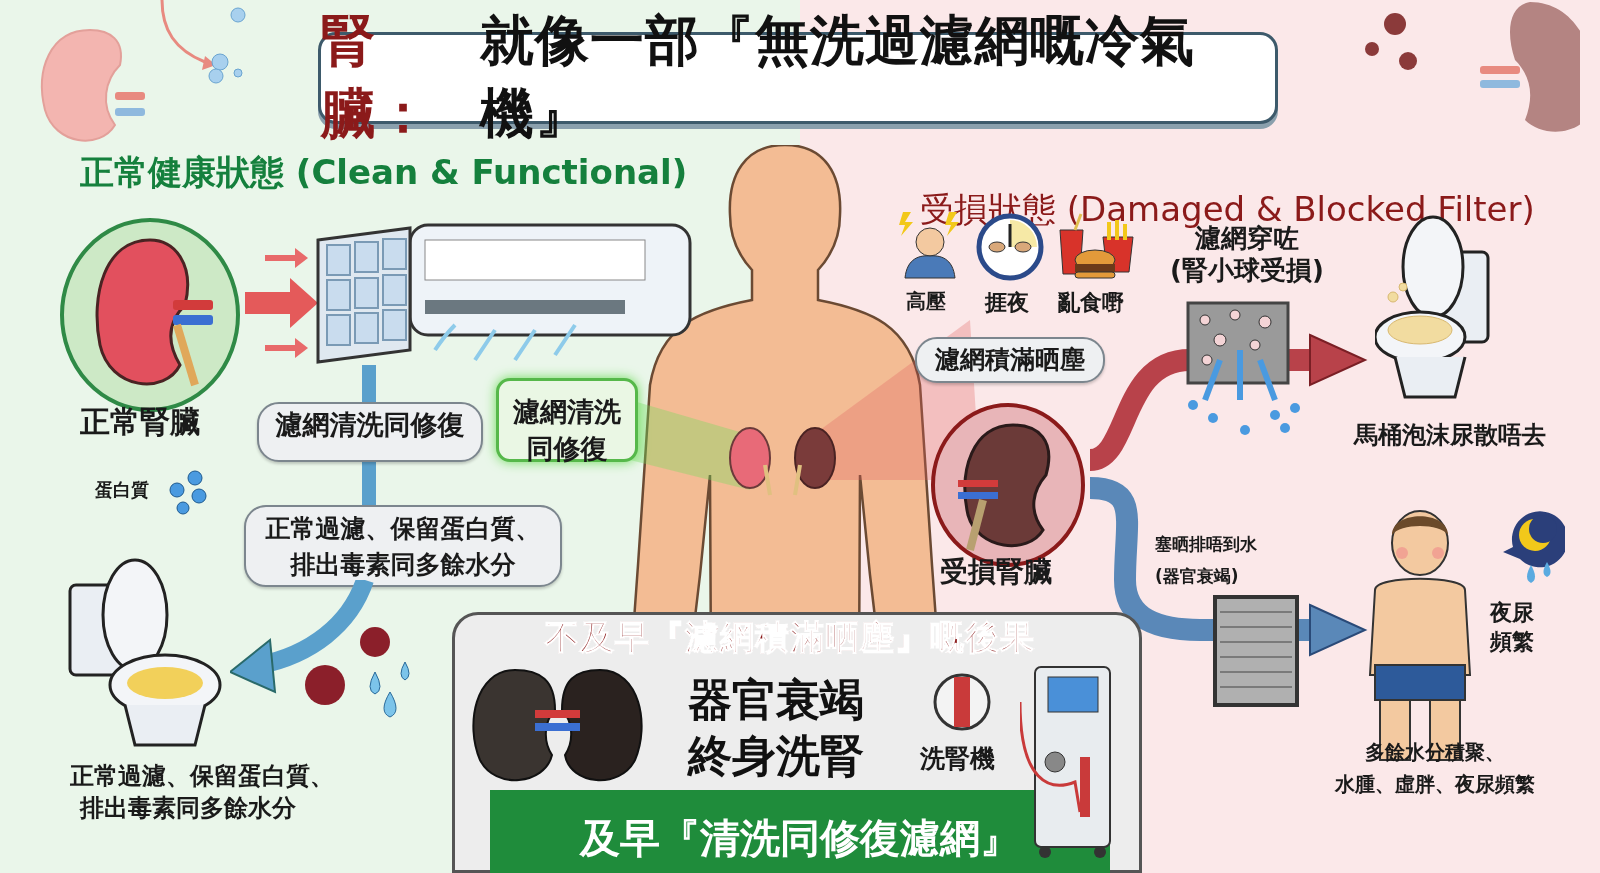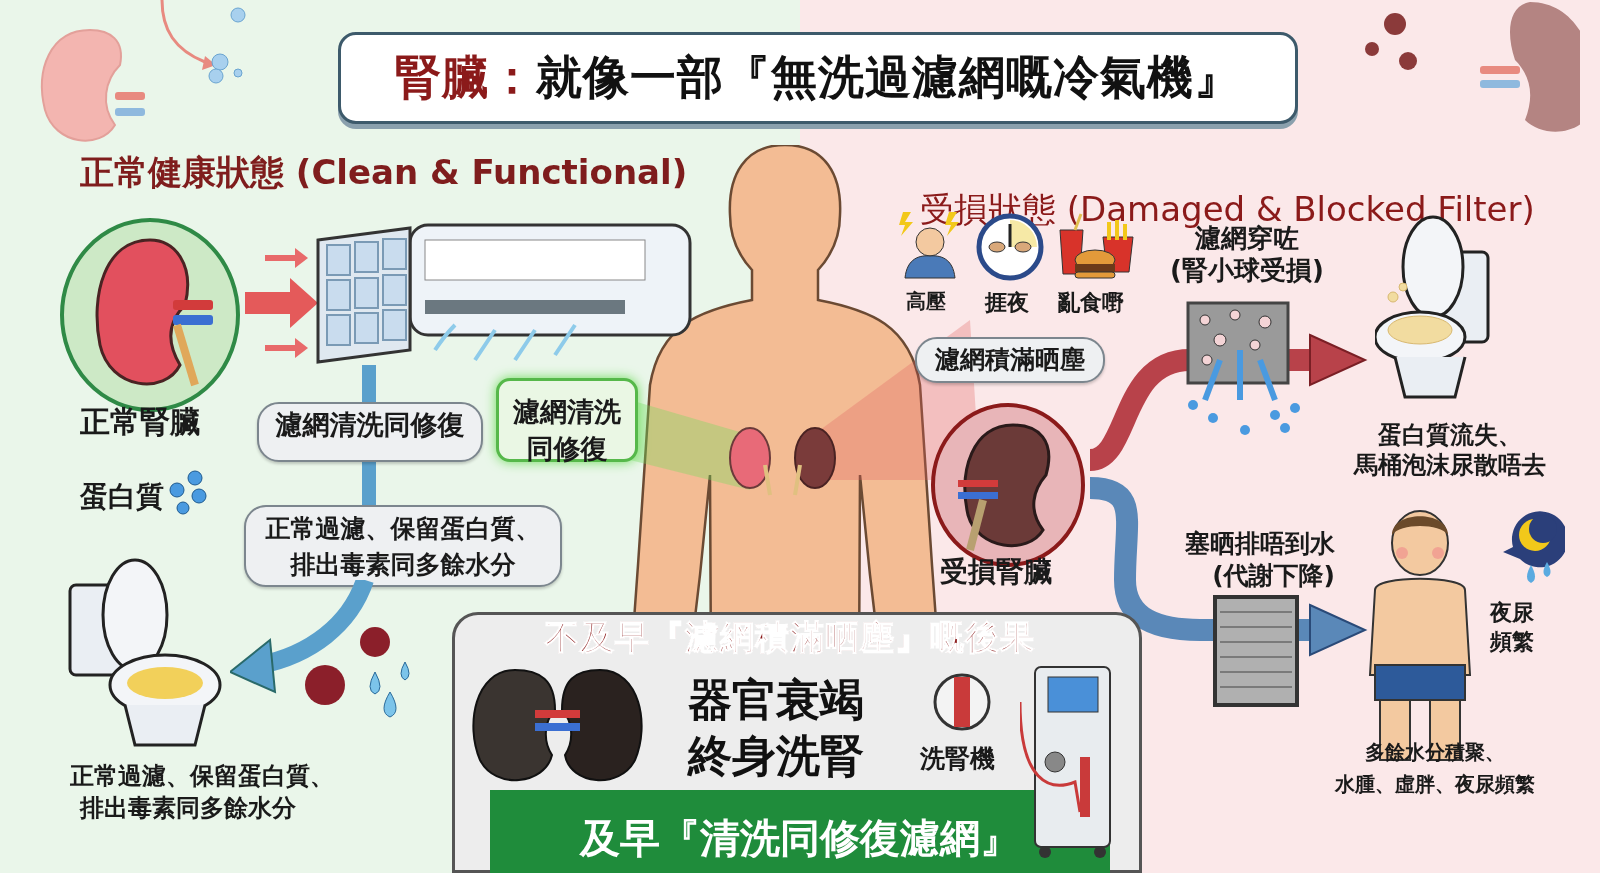--- a/index.html
+++ b/index.html
@@ -6,24 +6,24 @@
   html, body { width: 1600px; height: 873px; overflow: hidden; }
   body { font-family: "DejaVu Sans", "Liberation Sans", sans-serif; position: relative; }
   .bg-left { position: absolute; left: 0; top: 0; width: 800px; height: 873px; background: #eaf6ea; }
   .bg-right { position: absolute; left: 800px; top: 0; width: 800px; height: 873px; background: #fbe8e9; }
   .abs { position: absolute; }
   .title-box {
     left: 318px; top: 32px; width: 960px; height: 92px;
     background: #fff; border: 3px solid #3d5a6b; border-radius: 18px;
     box-shadow: 0 5px 0 #8aa0ad;
     display: flex; align-items: center; justify-content: center;
-    font-size: 46px; font-weight: bold; letter-spacing: 1px; color: #111; margin-left: 20px;
+    font-size: 54px; font-weight: bold; letter-spacing: 1px; color: #111;
   }
   .title-box .accent { color: #8b1a1a; }
-  .sec-left { left: 80px; top: 150px; font-size: 34px; font-weight: bold; color: #7f1d1d; }
+  .sec-left { left: 80px; top: 150px; font-size: 34px; font-weight: bold; color: #15803d; }
   .sec-right { left: 920px; top: 150px; font-size: 34px; font-weight: normal; color: #8b1a1a; margin-top: 37px; }
   .label { font-weight: bold; color: #1a1a1a; }
   .pill {
     background: #eef0f2; border: 2px solid #7c868e; border-radius: 22px;
     font-weight: bold; color: #1a1a1a; text-align: center;
     box-shadow: 0 2px 3px rgba(0,0,0,0.2);
   }
   .green-pill {
     background: #eaf7e4; border: 3px solid #56b84a; border-radius: 14px;
     box-shadow: 0 0 12px #6fdc5c; font-weight: bold; color: #1a1a1a; text-align: center;
@@ -131,21 +131,21 @@
     <rect x="12" y="95" width="23" height="30"></rect>
       <rect x="40" y="93" width="23" height="30"></rect>
       <rect x="68" y="90" width="23" height="30"></rect>
   </g>
 </svg>
 
 <div class="abs" style="left:362px;top:365px;width:14px;height:190px;background:#5aa0cc"></div>
 
 <div class="abs pill" style="left:257px;top:402px;width:226px;height:60px;font-size:27px;line-height:42px">濾網清洗同修復</div>
 
-<div class="abs label" style="left:80px;top:478px;font-size:28px">蛋白質</div>
+<div class="abs label" style="left:95px;top:478px;font-size:18px">蛋白質</div>
 <svg class="abs" style="left:165px;top:470px" width="45" height="45">
   <circle cx="30" cy="8" r="7" fill="#4a9ae0" stroke="#1e5a90"></circle>
   <circle cx="12" cy="20" r="7" fill="#4a9ae0" stroke="#1e5a90"></circle>
   <circle cx="34" cy="26" r="7" fill="#4a9ae0" stroke="#1e5a90"></circle>
   <circle cx="18" cy="38" r="6" fill="#4a9ae0" stroke="#1e5a90"></circle>
 </svg>
 
 <div class="abs pill" style="left:244px;top:505px;width:318px;height:82px;font-size:25px;line-height:36px;padding-top:4px">
   <div>正常過濾、保留蛋白質、</div>
   <div>排出毒素同多餘水分</div>
@@ -246,36 +246,35 @@
 <svg class="abs" style="left:1375px;top:212px" width="120" height="190">
   <rect x="68" y="40" width="45" height="90" rx="6" fill="#eaeef3" stroke="#222" stroke-width="3"></rect>
   <ellipse cx="58" cy="55" rx="30" ry="50" fill="#f3f5f8" stroke="#222" stroke-width="3"></ellipse>
   <ellipse cx="45" cy="125" rx="45" ry="25" fill="#f3f5f8" stroke="#222" stroke-width="3"></ellipse>
   <ellipse cx="45" cy="118" rx="32" ry="14" fill="#f2dca0" stroke="#d8b870"></ellipse>
   <circle cx="18" cy="85" r="5" fill="#f2dca0" stroke="#d8b870"></circle>
     <circle cx="28" cy="75" r="4" fill="#f2dca0" stroke="#d8b870"></circle>
   <path d="M20 145 L30 185 L80 185 L90 145" fill="#eaeef3" stroke="#222" stroke-width="3"></path>
 </svg>
 <div class="abs label" style="left:1330px;top:420px;width:240px;font-size:24px;line-height:30px;text-align:center">
-  <div>蛋白質流失、</div>
   <div>馬桶泡沫尿散唔去</div>
 </div>
 
 <svg class="abs" style="left:928px;top:400px" width="160" height="170">
   <ellipse cx="80" cy="85" rx="75" ry="80" fill="#e8b5b8" stroke="#8b1a1a" stroke-width="4"></ellipse>
   <path d="M85 25 C45 25 30 70 40 115 C50 150 100 155 115 130 C100 110 105 90 118 75 C128 40 110 25 85 25Z" fill="#6b3a38" stroke="#2a1a1a" stroke-width="3"></path>
   <rect x="30" y="80" width="40" height="7" fill="#d23b3b"></rect>
   <rect x="30" y="92" width="40" height="7" fill="#3b6fd2"></rect>
   <path d="M55 100 L42 150" stroke="#b8a070" stroke-width="8"></path>
 </svg>
 <div class="abs label" style="left:940px;top:553px;font-size:28px">受損腎臟</div>
 
-<div class="abs label" style="left:1155px;top:528px;width:180px;font-size:25px;line-height:32px;text-align:right">
+<div class="abs label" style="left:1155px;top:528px;width:180px;font-size:17px;line-height:32px;text-align:left">
   <div>塞晒排唔到水</div>
-  <div>(代謝下降)</div>
+  <div>(器官衰竭)</div>
 </div>
 
 <svg class="abs" style="left:1210px;top:592px" width="95" height="120">
   <rect x="5" y="5" width="82" height="108" fill="#b0b0b0" stroke="#333" stroke-width="4"></rect>
   <g stroke="#7a7a7a" stroke-width="2">
     <line x1="10" y1="20" x2="82" y2="20"></line>
       <line x1="10" y1="35" x2="82" y2="35"></line>
       <line x1="10" y1="50" x2="82" y2="50"></line>
     <line x1="10" y1="65" x2="82" y2="65"></line>
       <line x1="10" y1="80" x2="82" y2="80"></line>

